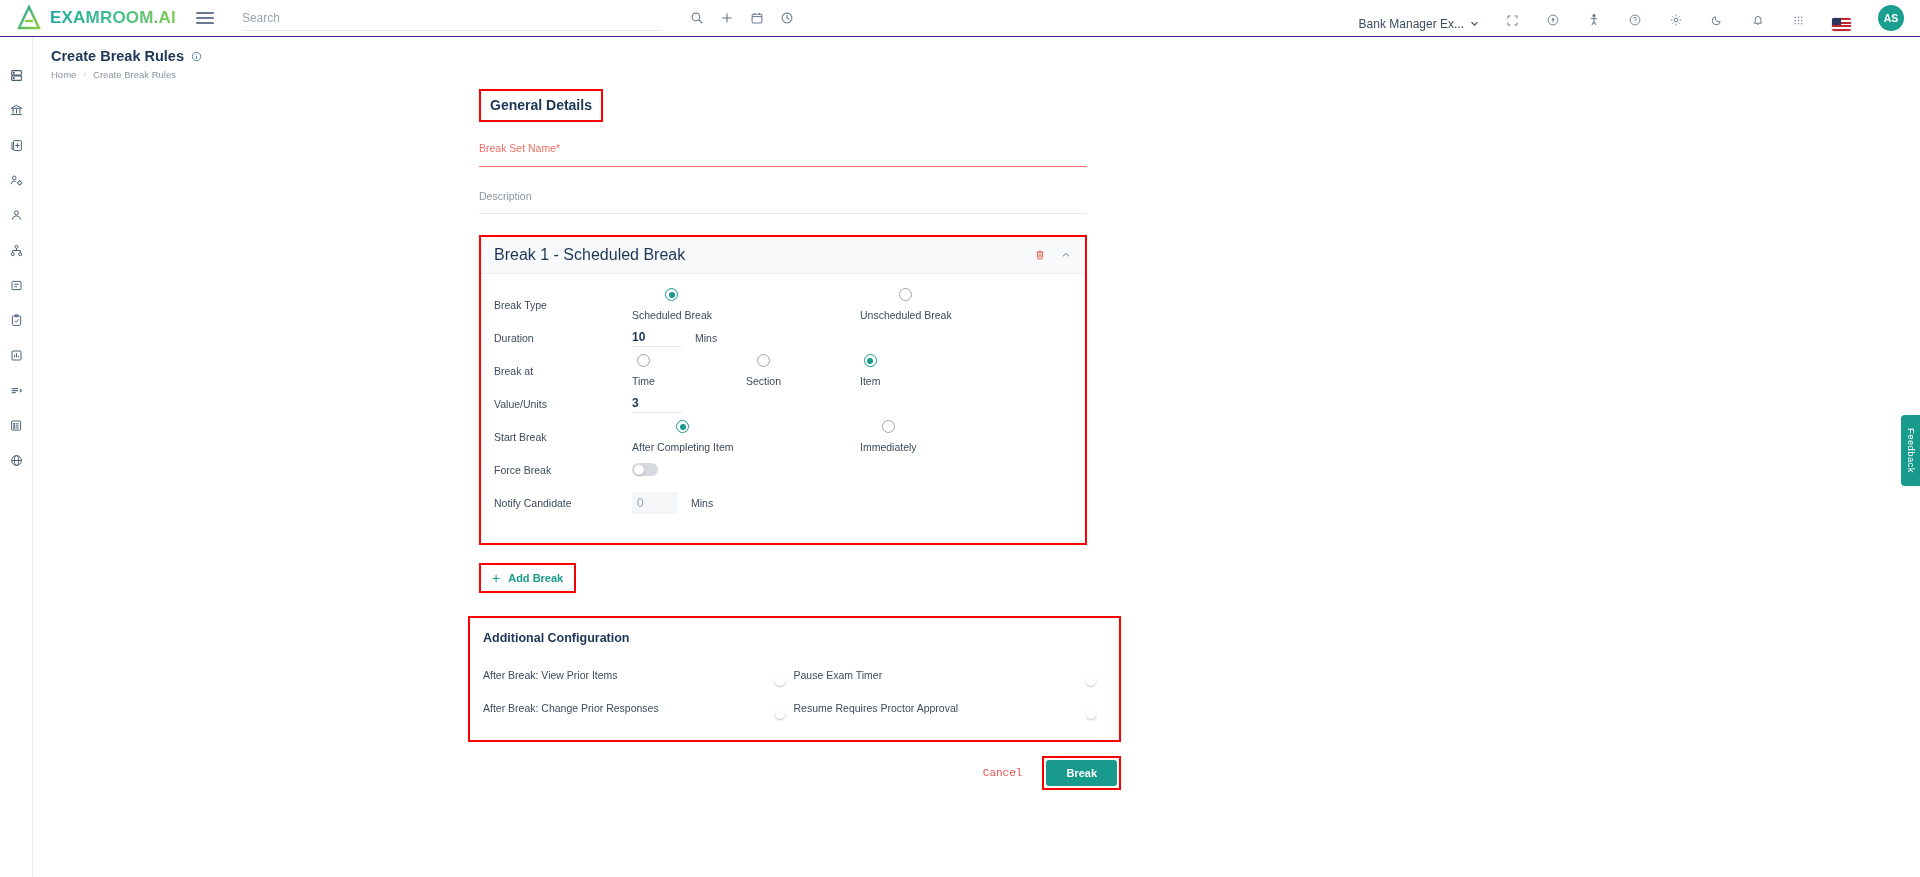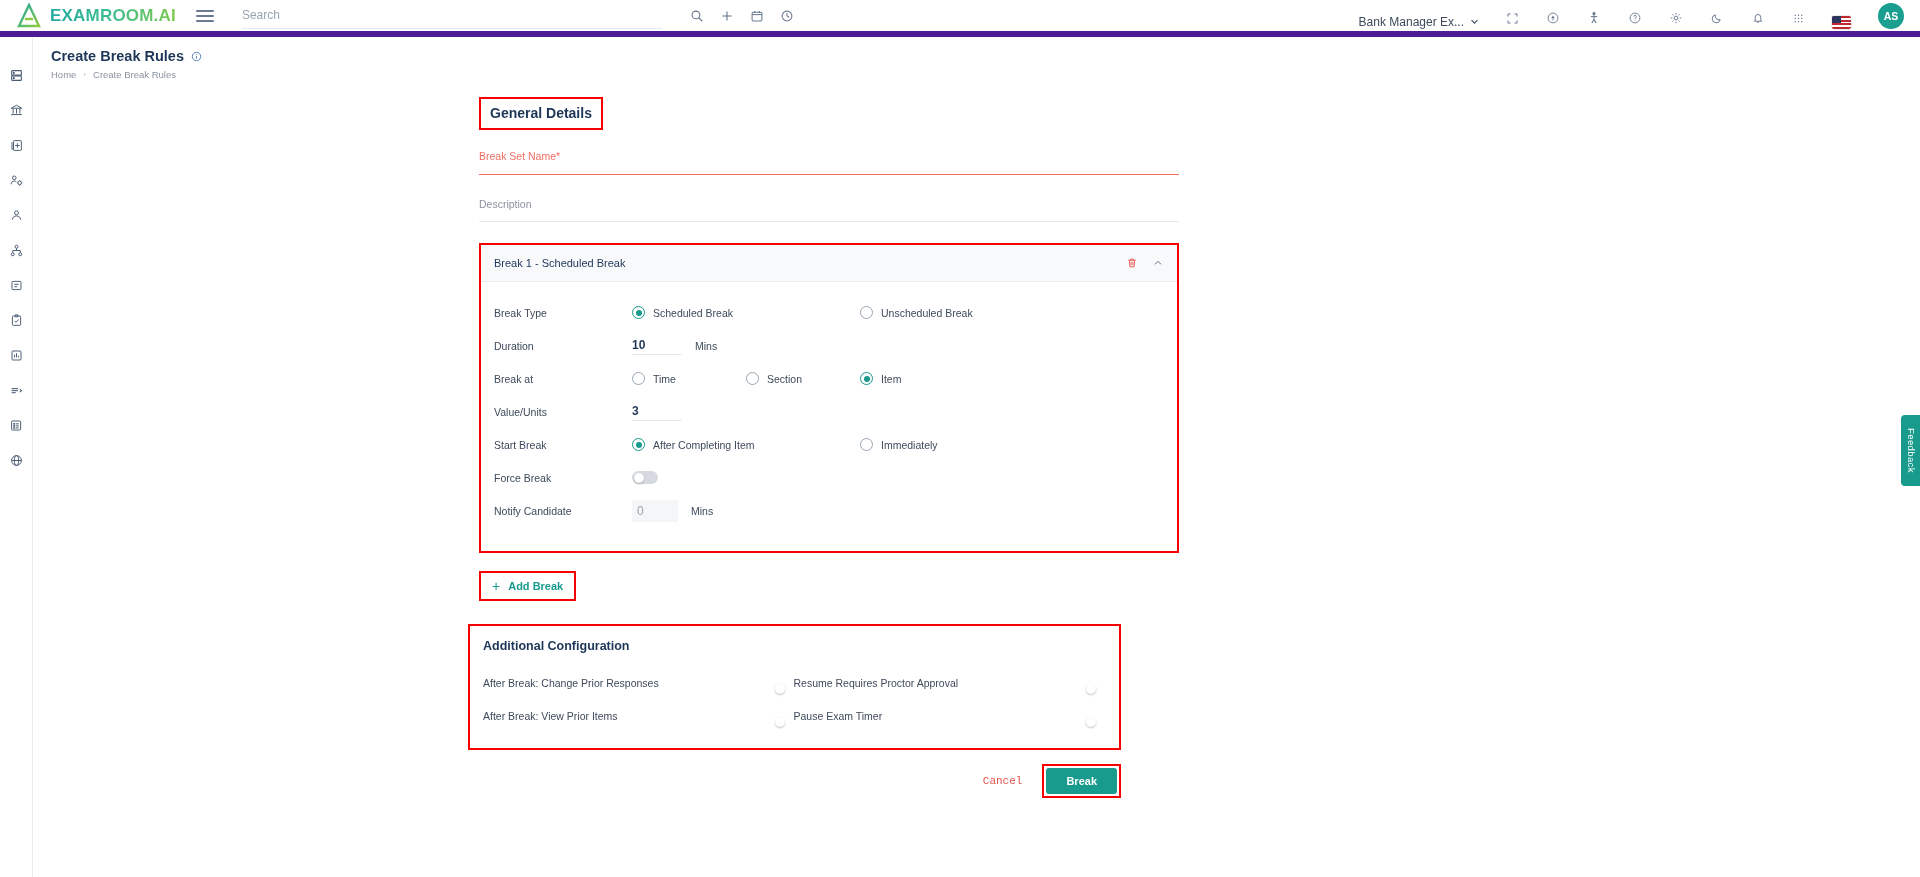--- a/index.html
+++ b/index.html
@@ -9,21 +9,21 @@
     background: #ffffff;
     overflow: hidden;
     color: #2b3a52;
   }
 
   
   .topbar {
     position: absolute; top: 0; left: 0;
     width: 1920px; height: 37px;
     background: #ffffff;
-    border-bottom: 6px solid #4c1d95;
+    border-bottom: 1px solid #4c1d95;
     display: flex; align-items: center;
   }
   .logo-wrap { display: flex; align-items: center; padding-left: 16px; gap: 8px; }
   .logo-mark { width: 26px; height: 26px; position: relative; }
   .logo-text {
     font-size: 17px; font-weight: bold; letter-spacing: .2px;
     background: linear-gradient(90deg,#1fa8a0 0%, #3fbf8f 50%, #7ec94a 100%);
     -webkit-background-clip: text; background-clip: text; color: transparent;
   }
   .hamburger { margin-left: 20px; width: 18px; display:flex; flex-direction:column; gap:3px; cursor: pointer; }
@@ -83,21 +83,21 @@
   .page-title {
     font-size: 14.5px; font-weight: bold; color: #1d3557;
     display: flex; align-items: center; gap: 7px;
   }
   .info-icon { color: #3d6ea8; display:flex; }
   .breadcrumb { margin-top: 5px; font-size: 9.5px; color: #8a93a0; display:flex; align-items:center; gap:7px; }
   .breadcrumb .sep { font-size: 8px; color: #b4bcc6; }
   .breadcrumb a { color: #8a93a0; text-decoration: none; cursor: pointer; }
 
   
-  .form-col { position: absolute; left: 446px; top: 60px; width: 700px; }
+  .form-col { position: absolute; left: 446px; top: 52px; width: 608px; }
 
   .section-title-box {
     display: inline-block;
     border: 2px solid #f80000;
     padding: 5px 9px 6px 9px;
     margin-left: 0px;
   }
   .section-title { font-size: 14px; font-weight: bold; color: #1d3557; }
 
   .field { margin-top: 0; position: relative; }
@@ -111,33 +111,33 @@
     margin-top: 21px;
     border: 2px solid #f80000;
     background: #fff;
   }
   .break-card-head {
     background: #f7f9fb;
     border-bottom: 1px solid #e9edf2;
     height: 37px;
     display: flex; align-items: center; padding: 0 13px 0 13px;
   }
-  .break-card-title { font-size: 11px; color: #1d3557; font-weight: normal; }
+  .break-card-title { font-size: 16px; color: #1d3557; font-weight: normal; }
   .break-card-actions { margin-left: auto; display: flex; align-items: center; gap: 14px; }
   .ic-btn { cursor: pointer; display: flex; }
   .ic-trash { color: #e5534b; }
   .ic-chev { color: #5b6b80; }
 
   .break-card-body { padding: 14px 13px 24px 13px; }
 
   .row { display: flex; align-items: center; min-height: 33px; }
   .row-label { width: 138px; font-size: 10.5px; color: #3d4a5c; flex: none; }
   .row-ctrl { display: flex; align-items: center; }
 
-  .radio-opt { display: flex; align-items: center; gap: 8px; cursor: pointer; }
+  .radio-opt { display: flex; align-items: center; gap: 8px; cursor: pointer; flex-direction: column; }
   .radio { width: 13px; height: 13px; border-radius: 50%; border: 1.5px solid #9aa5b1; position: relative; flex:none; }
   .radio.on { border-color: #189a8c; }
   .radio.on::after {
     content:''; position:absolute; left:50%; top:50%;
     width:6px; height:6px; border-radius:50%; background:#189a8c;
     transform: translate(-50%,-50%);
   }
   .radio-label { font-size: 10.5px; color: #3d4a5c; }
 
   .mini-input {
@@ -627,35 +627,35 @@
         <span class="txt">Add Break</span>
       </div>
     </div>
 
     
     <div class="addl-box">
       <div class="addl-title">Additional Configuration</div>
       <div class="addl-grid">
         <div class="addl-row">
           <div class="addl-cell">
+            <span class="lbl">After Break: View Prior Items</span>
+            <span class="tg"><span class="toggle"><span class="knob"></span></span></span>
+          </div>
+          <div class="addl-cell">
+            <span class="lbl">Pause Exam Timer</span>
+            <span class="tg"><span class="toggle"><span class="knob"></span></span></span>
+          </div>
+        </div>
+        <div class="addl-row">
+          <div class="addl-cell">
             <span class="lbl">After Break: Change Prior Responses</span>
             <span class="tg"><span class="toggle"><span class="knob"></span></span></span>
           </div>
           <div class="addl-cell">
             <span class="lbl">Resume Requires Proctor Approval</span>
-            <span class="tg"><span class="toggle"><span class="knob"></span></span></span>
-          </div>
-        </div>
-        <div class="addl-row">
-          <div class="addl-cell">
-            <span class="lbl">After Break: View Prior Items</span>
-            <span class="tg"><span class="toggle"><span class="knob"></span></span></span>
-          </div>
-          <div class="addl-cell">
-            <span class="lbl">Pause Exam Timer</span>
             <span class="tg"><span class="toggle"><span class="knob"></span></span></span>
           </div>
         </div>
       </div>
     </div>
 
     
     <div class="footer-btns">
       <button class="btn-cancel">Cancel</button>
       <div class="submit-wrap">

